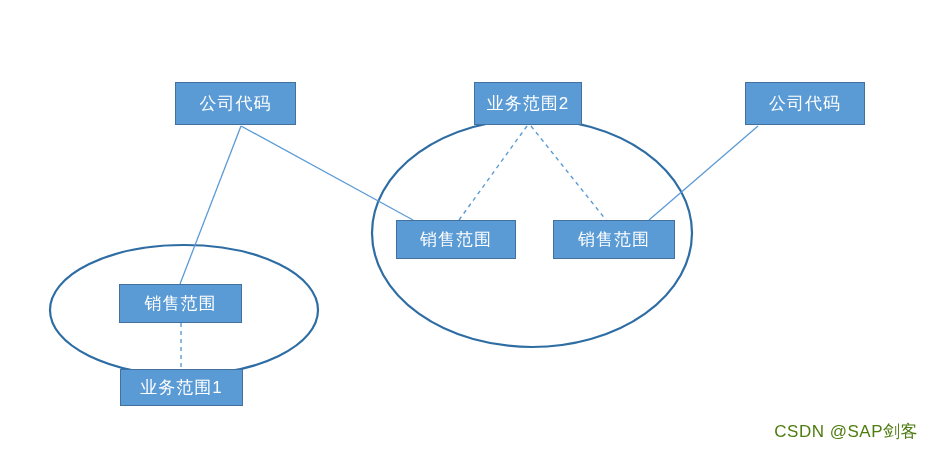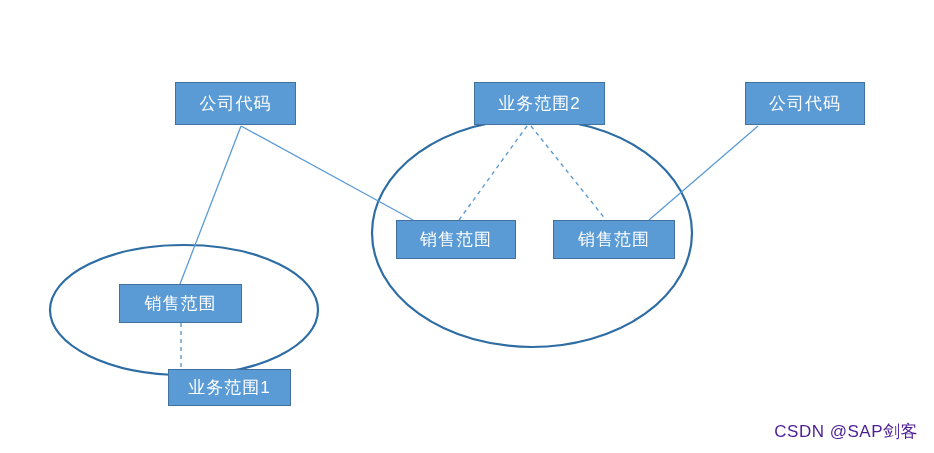--- a/index.html
+++ b/index.html
@@ -40,21 +40,21 @@
     user-select: none;
   }
   .node-box .node-label {
     display: block;
     padding-bottom: 1px;
   }
   #watermark {
     position: absolute;
     right: 16px;
     bottom: 10px;
-    color: #4c1d95;
+    color: #4d7c0f;
     font-size: 17px;
     letter-spacing: 0.5px;
     white-space: nowrap;
     user-select: none;
   }
 </style>
 </head>
 <body>
 
 <div id="canvas">
@@ -71,35 +71,35 @@
         <line x1="527" y1="126" x2="459" y2="220" stroke="#5b9bd5" stroke-width="1.4" stroke-dasharray="4 4"></line>
         <line x1="531" y1="126" x2="606" y2="220" stroke="#5b9bd5" stroke-width="1.4" stroke-dasharray="4 4"></line>
         <line x1="181" y1="323" x2="181" y2="369" stroke="#5b9bd5" stroke-width="1.4" stroke-dasharray="4 4"></line>
       </g>
   </svg>
 
   <div id="node-layer">
       <div class="node-box" style="left: 175px; top: 82px; width: 121px; height: 43px; background: rgb(91, 155, 213); border-color: rgb(65, 113, 156); color: rgb(255, 255, 255);">
         <span class="node-label">公司代码</span>
       </div>
-      <div class="node-box" style="left: 474px; top: 82px; width: 131px; height: 43px; background: rgb(91, 155, 213); border-color: rgb(65, 113, 156); color: rgb(255, 255, 255);">
+      <div class="node-box" style="left: 474px; top: 82px; width: 108px; height: 43px; background: rgb(91, 155, 213); border-color: rgb(65, 113, 156); color: rgb(255, 255, 255);">
         <span class="node-label">业务范围2</span>
       </div>
       <div class="node-box" style="left: 745px; top: 82px; width: 120px; height: 43px; background: rgb(91, 155, 213); border-color: rgb(65, 113, 156); color: rgb(255, 255, 255);">
         <span class="node-label">公司代码</span>
       </div>
       <div class="node-box" style="left: 396px; top: 220px; width: 120px; height: 39px; background: rgb(91, 155, 213); border-color: rgb(65, 113, 156); color: rgb(255, 255, 255);">
         <span class="node-label">销售范围</span>
       </div>
       <div class="node-box" style="left: 553px; top: 220px; width: 122px; height: 39px; background: rgb(91, 155, 213); border-color: rgb(65, 113, 156); color: rgb(255, 255, 255);">
         <span class="node-label">销售范围</span>
       </div>
       <div class="node-box" style="left: 119px; top: 284px; width: 123px; height: 39px; background: rgb(91, 155, 213); border-color: rgb(65, 113, 156); color: rgb(255, 255, 255);">
         <span class="node-label">销售范围</span>
       </div>
-      <div class="node-box" style="left: 120px; top: 369px; width: 123px; height: 37px; background: rgb(91, 155, 213); border-color: rgb(65, 113, 156); color: rgb(255, 255, 255); margin-left: 48px;">
+      <div class="node-box" style="left: 120px; top: 369px; width: 123px; height: 37px; background: rgb(91, 155, 213); border-color: rgb(65, 113, 156); color: rgb(255, 255, 255);">
         <span class="node-label">业务范围1</span>
       </div>
     </div>
 
   <div id="watermark">CSDN @SAP剑客</div>
 
 </div>
 
 </body></html>

